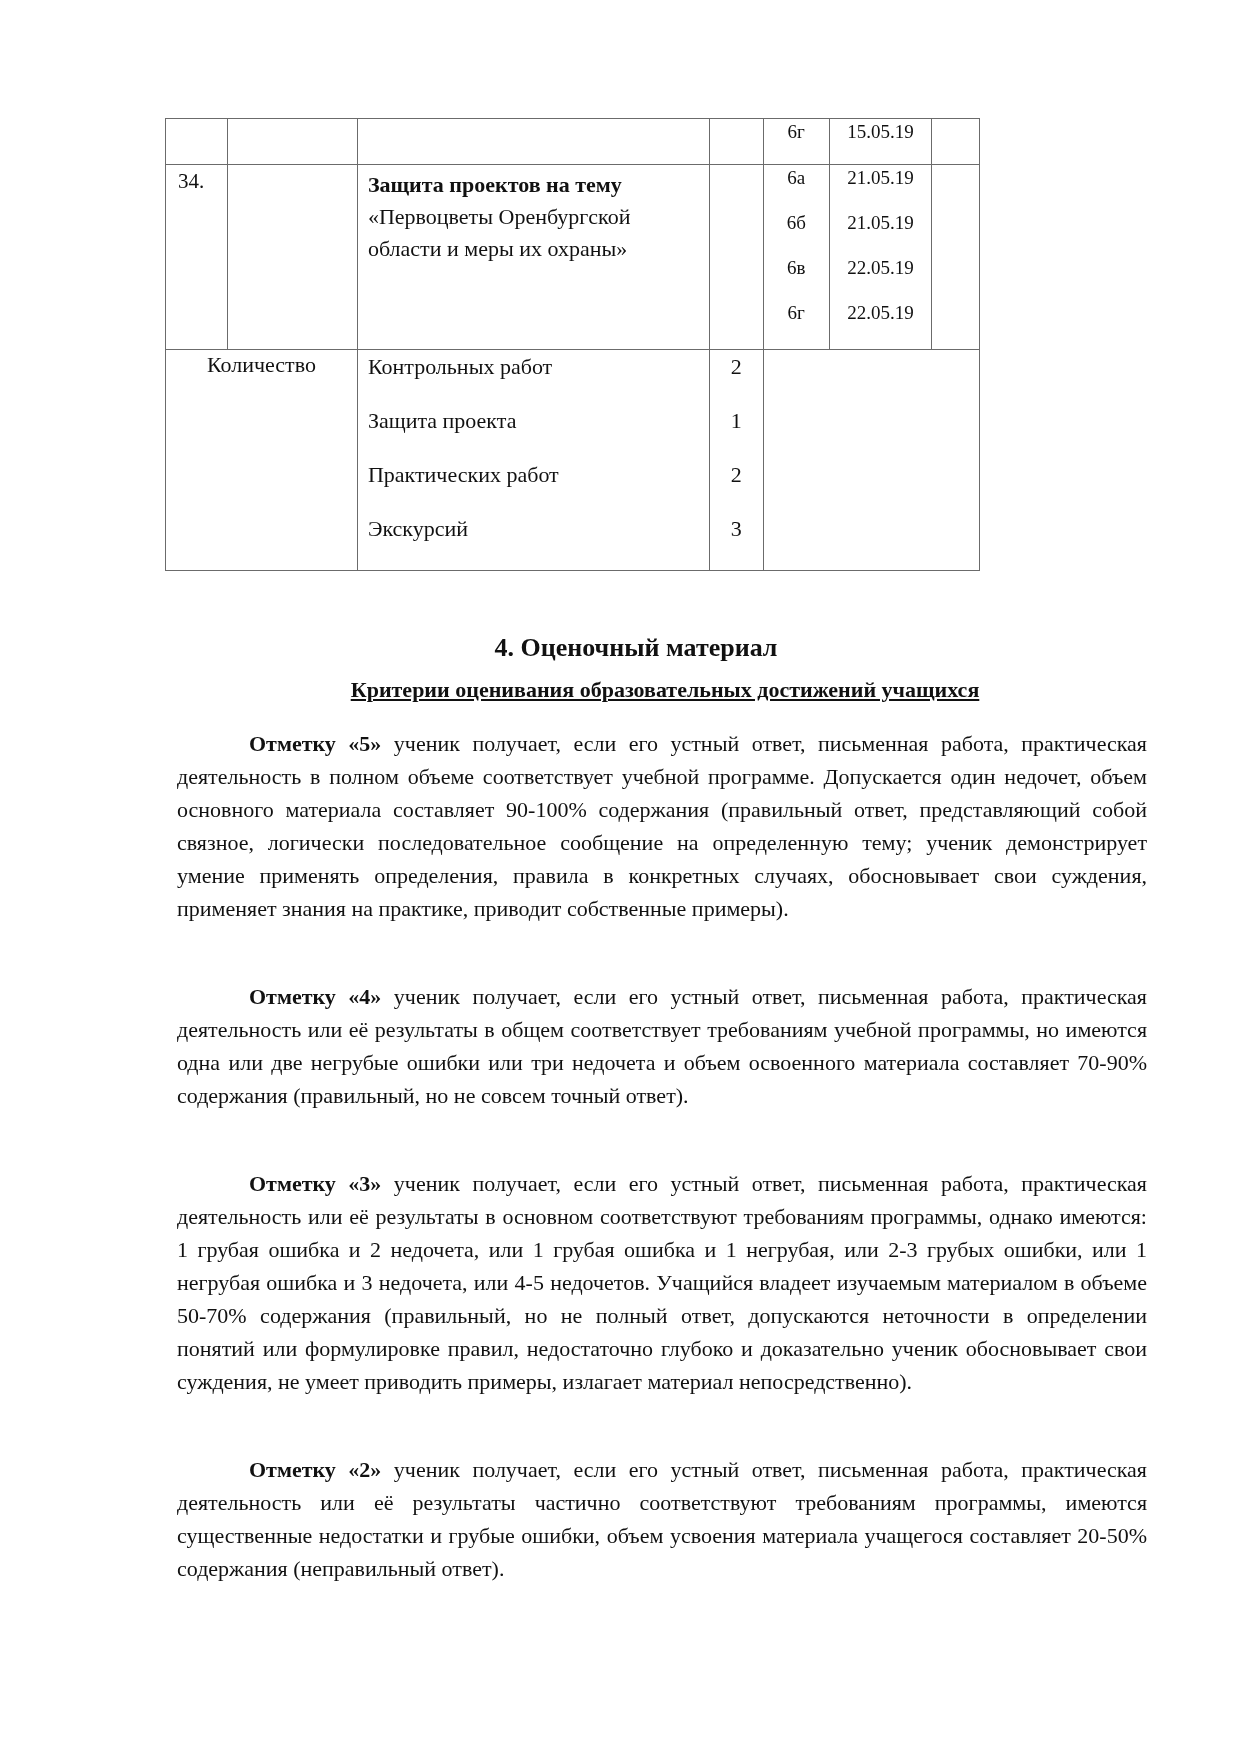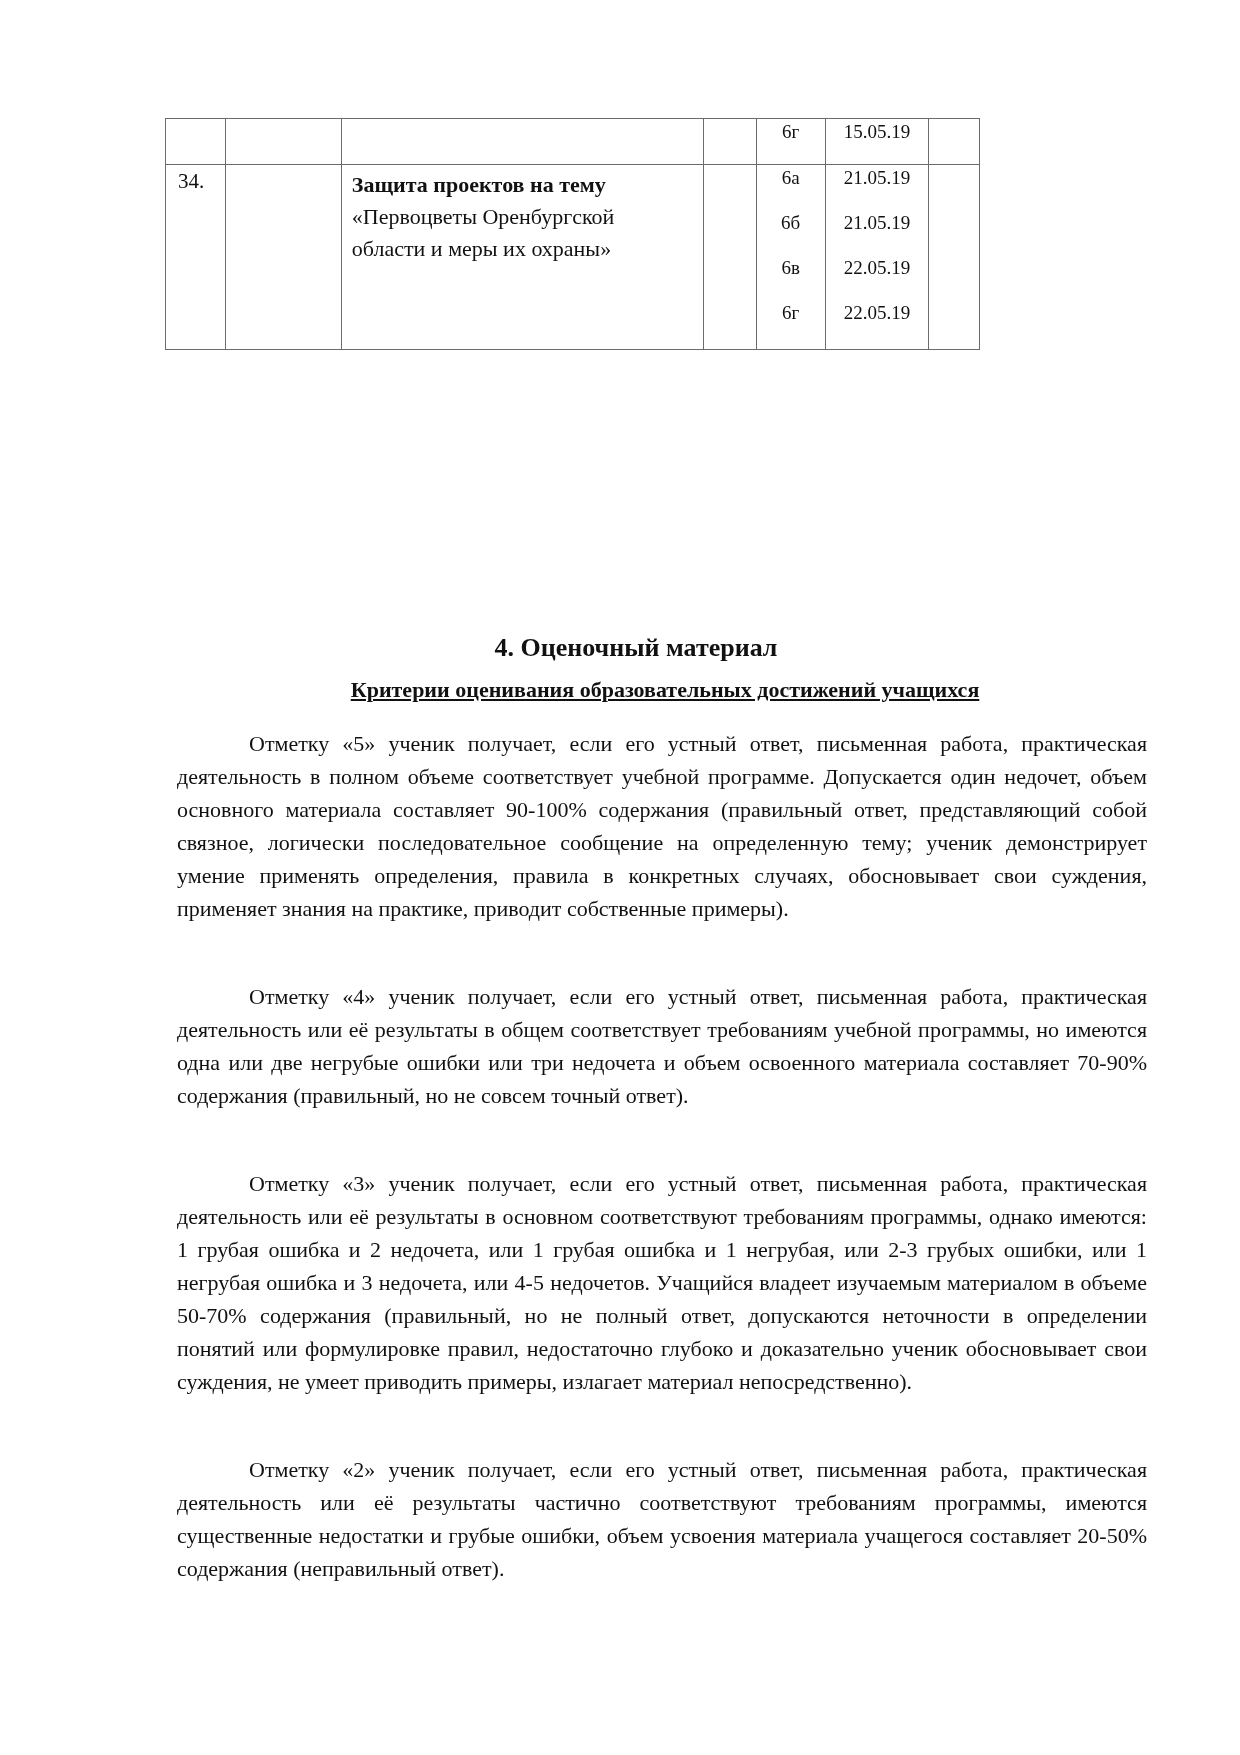--- a/index.html
+++ b/index.html
@@ -25,21 +25,21 @@
   .qty-names div, .qty-vals div { height: 54px; line-height: 26px; }
   .qty-vals { text-align: center; font-size: 22px; padding-top: 4px !important; }
 
   h2.section { position: absolute; left: 0; width: 1240px; top: 617px; margin: 16px;
                text-align: center; font-size: 26px; font-weight: bold; }
   h3.sub { position: absolute; left: 0; width: 1330px; top: 677px; margin: 0;
            text-align: center; font-size: 22px; font-weight: bold; text-decoration: underline; }
 
   .para { position: absolute; left: 177px; width: 970px; margin: 0; font-size: 22px;
           line-height: 33px; text-align: justify; text-indent: 72px; }
-  .para b { font-weight: normal; }
+  .para b { font-weight: bold; }
   #p5 { top: 727px; } #p4 { top: 980px; } #p3 { top: 1167px; } #p2 { top: 1453px; }
 </style>
 </head>
 <body>
 
 <div class="page">
 
   <table class="plan">
     <tbody>
         <tr class="row-prev">
@@ -70,20 +70,36 @@
         <div>6г</div>
       </td>
       <td class="c6 date-list">
         <div>21.05.19</div>
         <div>21.05.19</div>
         <div>22.05.19</div>
         <div>22.05.19</div>
       </td>
       <td class="c7"></td>
     </tr>
+    <tr class="row-qty">
+      <td colspan="2" class="qty-label">Количество</td>
+      <td class="qty-names">
+        <div>Контрольных работ</div>
+        <div>Защита проекта</div>
+        <div>Практических работ</div>
+        <div>Экскурсий</div>
+      </td>
+      <td class="qty-vals">
+        <div>2</div>
+        <div>1</div>
+        <div>2</div>
+        <div>3</div>
+      </td>
+      <td colspan="3"></td>
+    </tr>
   </tbody>
     </table>
 
   <h2 class="section">4.  Оценочный материал</h2>
   <h3 class="sub">Критерии оценивания образовательных достижений учащихся</h3>
 
   <p class="para" id="p5"><b>Отметку «5»</b><span> ученик получает, если его устный ответ, письменная работа, практическая деятельность в полном объеме соответствует учебной программе. Допускается один недочет, объем основного материала составляет 90-100% содержания (правильный ответ, представляющий собой связное, логически последовательное сообщение на определенную тему; ученик демонстрирует умение применять определения, правила в конкретных случаях, обосновывает свои суждения, применяет знания на практике, приводит собственные примеры).</span></p>
   <p class="para" id="p4"><b>Отметку «4»</b><span> ученик получает, если его устный ответ, письменная работа, практическая деятельность или её результаты в общем соответствует требованиям учебной программы, но имеются одна или две негрубые ошибки или три недочета и объем освоенного материала составляет 70-90% содержания (правильный, но не совсем точный ответ).</span></p>
   <p class="para" id="p3"><b>Отметку «3»</b><span> ученик получает, если его устный ответ, письменная работа, практическая деятельность или её результаты в основном соответствуют требованиям программы, однако имеются: 1 грубая ошибка и 2 недочета, или 1 грубая ошибка и 1 негрубая, или 2-3 грубых ошибки, или 1 негрубая ошибка и 3 недочета, или 4-5 недочетов. Учащийся владеет изучаемым материалом в объеме 50-70% содержания (правильный, но не полный ответ, допускаются неточности в определении понятий или формулировке правил, недостаточно глубоко и доказательно ученик обосновывает свои суждения, не умеет приводить примеры, излагает материал непосредственно).</span></p>
   <p class="para" id="p2"><b>Отметку «2»</b><span> ученик получает, если его устный ответ, письменная работа, практическая деятельность или её результаты частично соответствуют требованиям программы, имеются существенные недостатки и грубые ошибки, объем усвоения материала учащегося составляет 20-50% содержания (неправильный ответ).</span></p>

